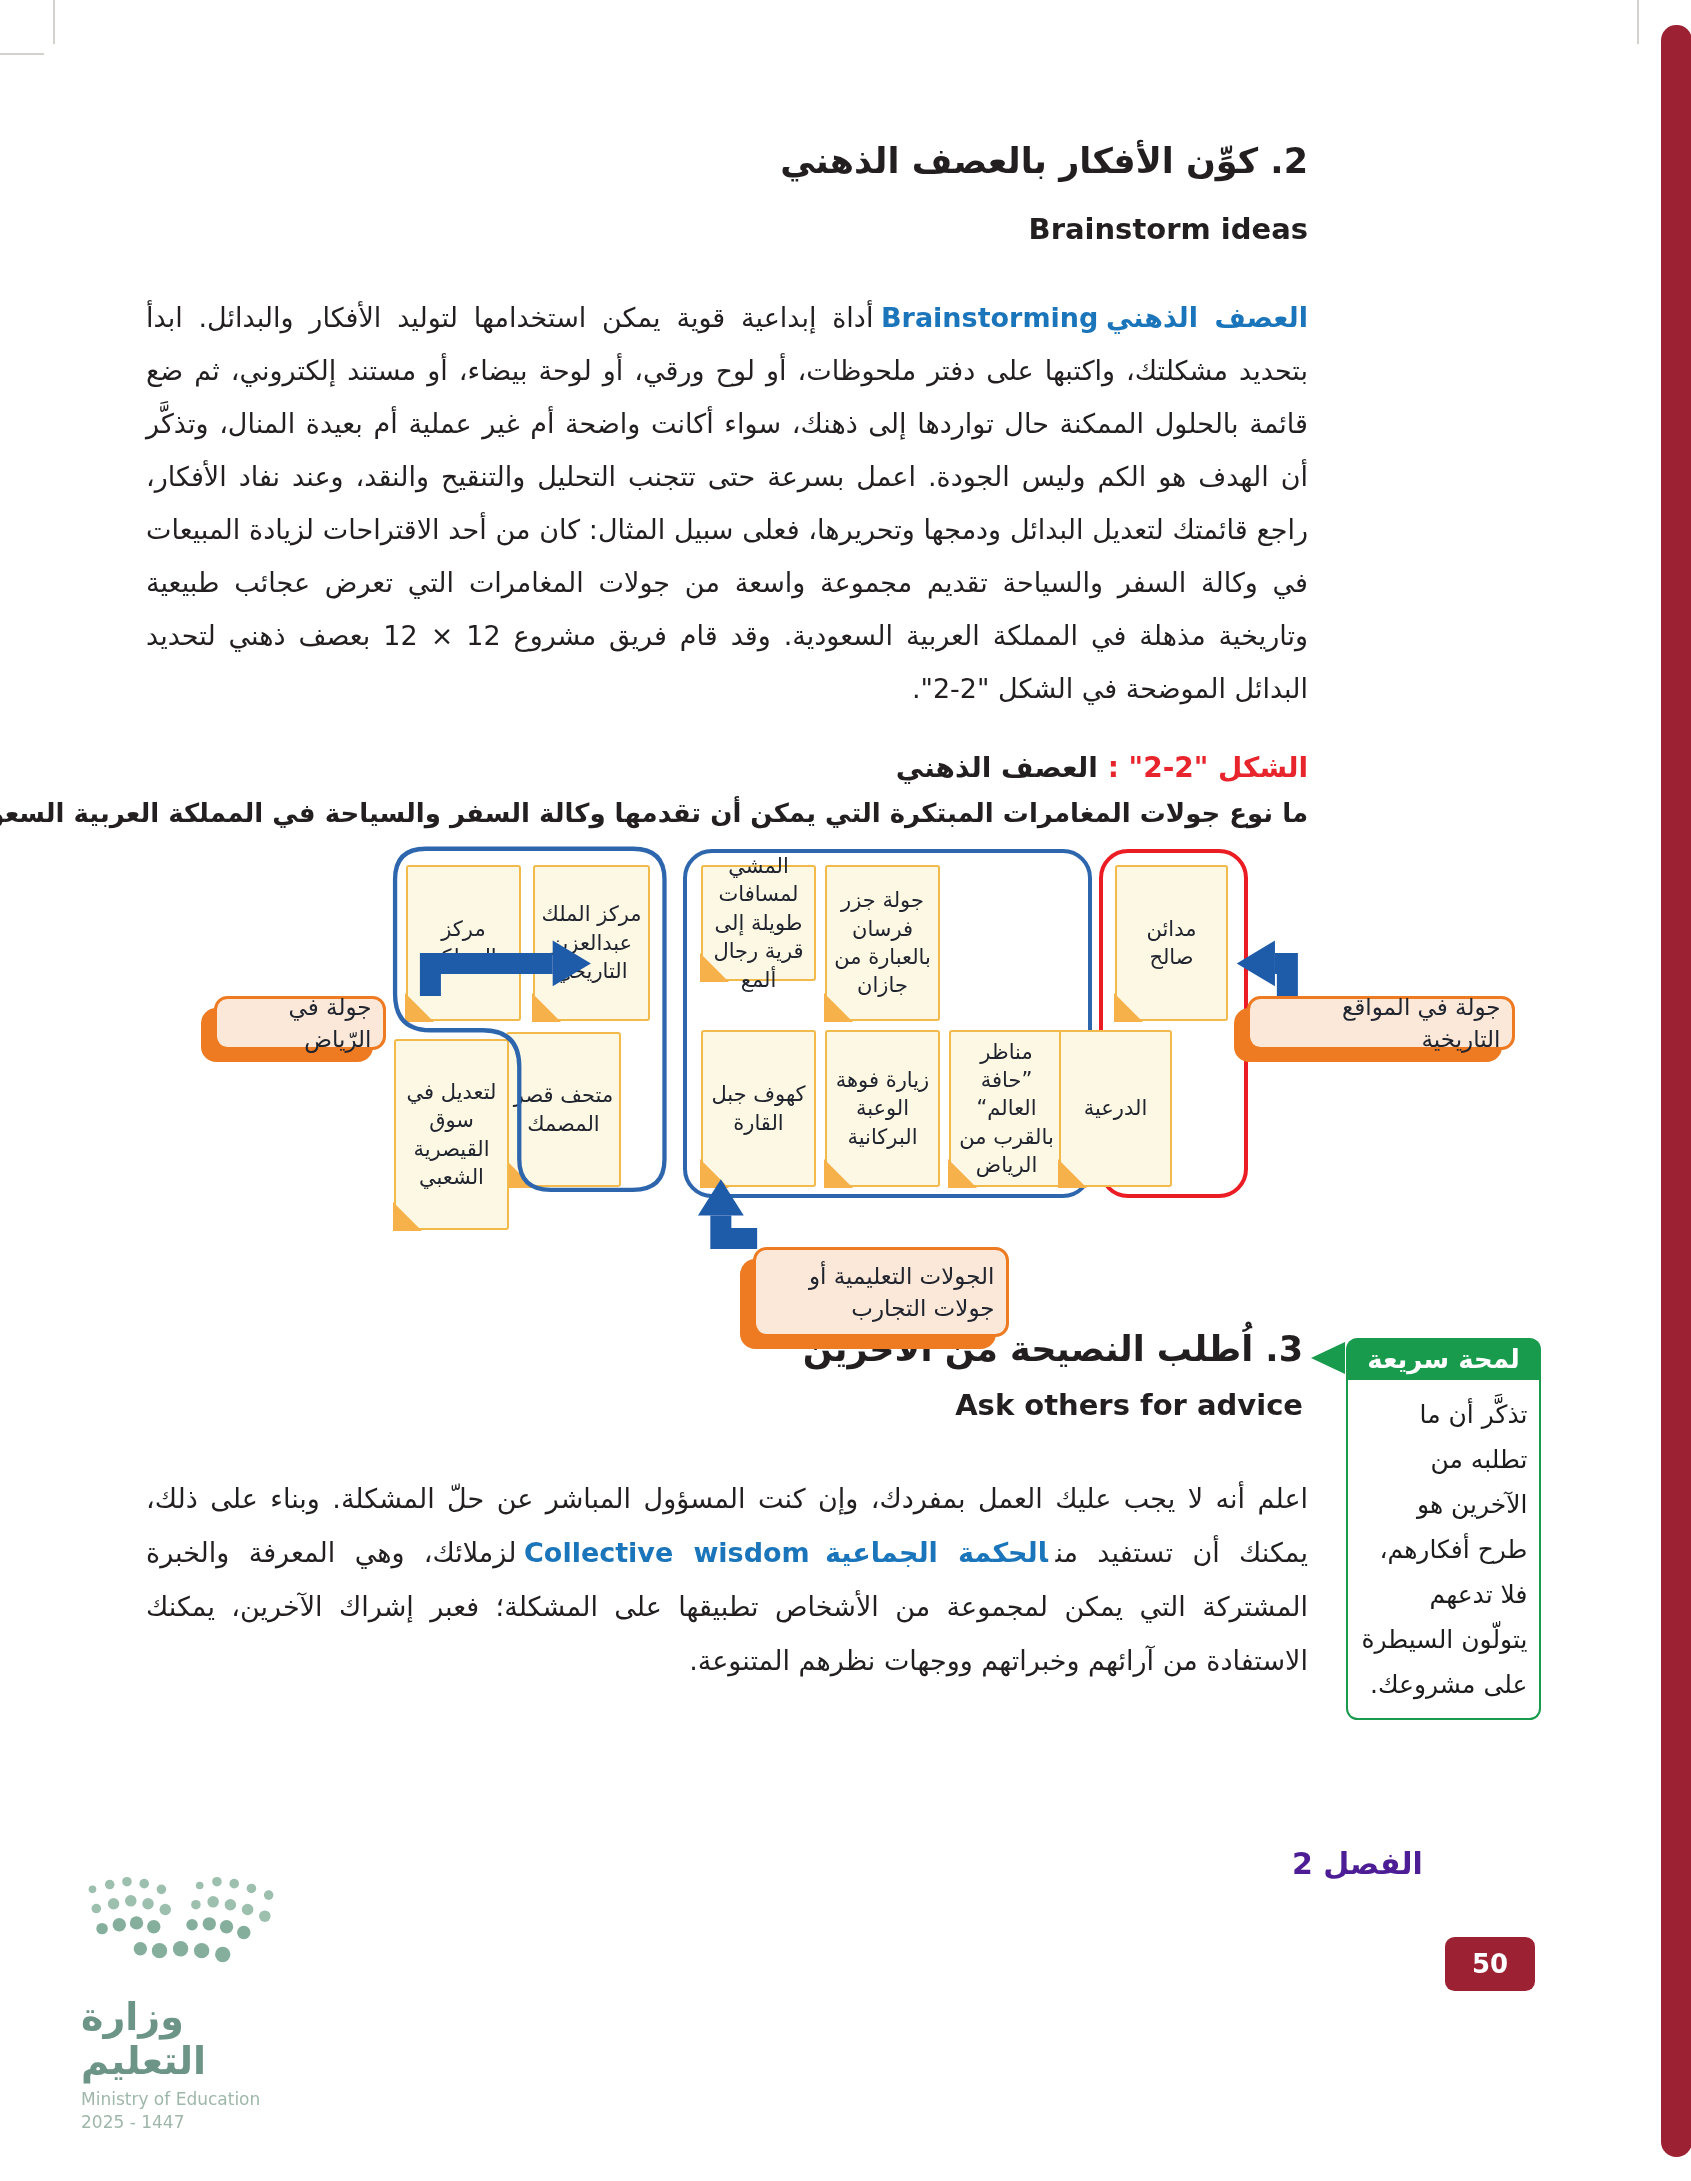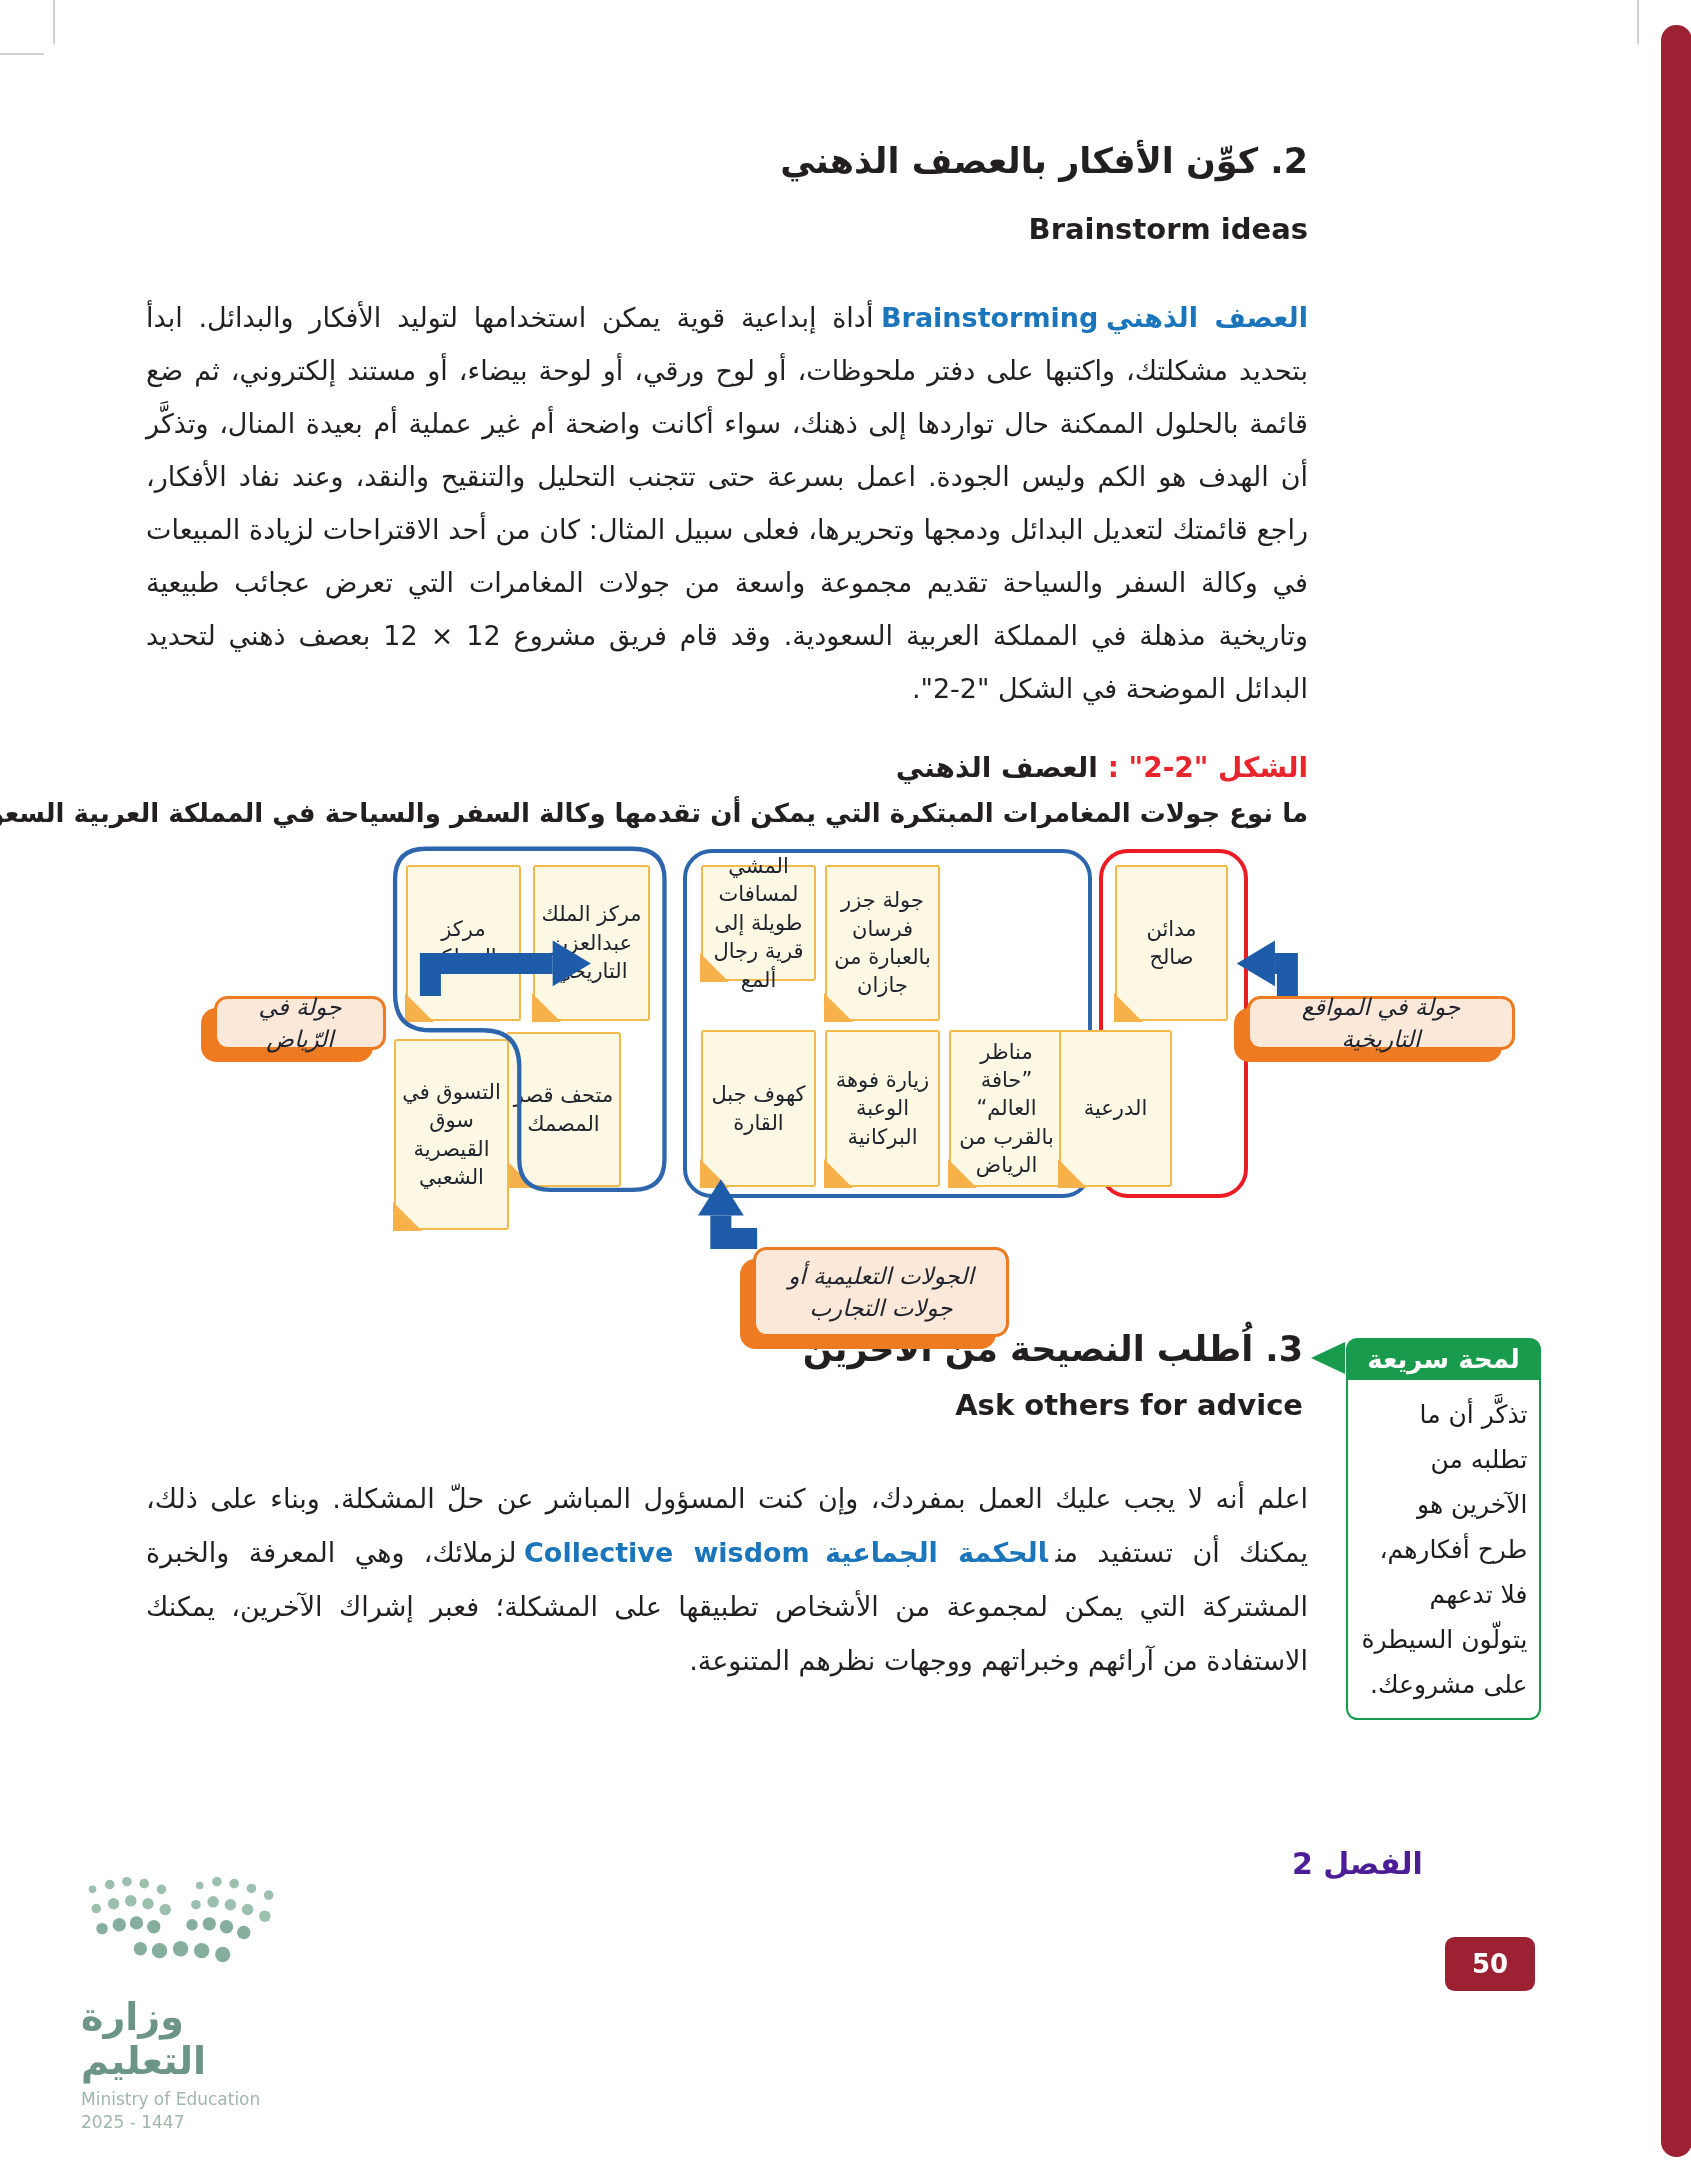--- a/index.html
+++ b/index.html
@@ -32,22 +32,22 @@
   }
   .note::after{
     content:"";position:absolute;left:-2.9px;bottom:-2.9px;width:0;height:0;
     border-bottom:29px solid #f6b14a;border-right:29px solid transparent;
   }
   .tag{position:absolute;z-index:4;}
   .tag::before{content:"";position:absolute;inset:11.5px 13.4px -11.5px -13.4px;background:#ee7b22;border-radius:15.3px;}
   .tag-box{
     position:relative;height:100%;box-sizing:border-box;direction:rtl;
     background:#fbe8d8;border:3.8px solid #ee7b22;border-radius:13.4px;
-    display:flex;align-items:center;justify-content:center;text-align:center;
-    font-size:23px;color:#20242e;padding:3.8px 11.5px;line-height:1.4;font-style:italic;
+    display:flex;align-items:center;justify-content:center;text-align:right;
+    font-size:23px;color:#20242e;padding:3.8px 11.5px;line-height:1.4;
   }
   .diagram-svg{position:absolute;left:0;top:822px;z-index:3;}
   
   .qg-pointer{position:absolute;left:1311px;top:1342px;width:0;height:0;z-index:2;
     border-top:16.3px solid transparent;border-bottom:16.3px solid transparent;border-right:34px solid #189b4c;}
   .qg{position:absolute;left:1346px;top:1338px;width:195px;z-index:3;}
   .qg-header{background:#189b4c;border-radius:11.5px 11.5px 0 0;height:42px;display:flex;align-items:center;justify-content:center;
     color:#ffffff;font-weight:bold;font-size:26px;direction:rtl;}
   .qg-body{border:2.9px solid #189b4c;border-top:none;border-radius:0 0 11.5px 11.5px;background:#ffffff;
     box-sizing:border-box;padding:11.5px 11.5px;direction:rtl;text-align:right;font-size:25px;line-height:45px;color:#1c1c1c;min-height:335px;}
@@ -79,21 +79,21 @@
   <div class="caption"><span class="red">الشكل "2-2" :</span> <span>العصف الذهني</span></div>
   <div class="question">ما نوع جولات المغامرات المبتكرة التي يمكن أن تقدمها وكالة السفر والسياحة في المملكة العربية السعودية؟</div>
 
   <div class="group-box" style="left:683px;top:849px;width:401px;height:341px;"></div>
 
   <div class="group-box red" style="left:1099px;top:849px;width:141px;height:341px;"></div>
 
   <div class="note" style="left:533px;top:865px;width:117px;height:156px;">مركز الملك عبدالعزيز التاريخي</div>
   <div class="note" style="left:406px;top:865px;width:115px;height:156px;">مركز المملكة</div>
   <div class="note" style="left:506px;top:1032px;width:115px;height:155px;">متحف قصر المصمك</div>
-  <div class="note" style="left:394px;top:1039px;width:115px;height:191px;">التسوق في سوق القيصرية الشعبي</div>
+  <div class="note" style="left:394px;top:1039px;width:115px;height:191px;">لتعديل في سوق القيصرية الشعبي</div>
 
   <div class="note" style="left:825px;top:865px;width:115px;height:156px;">جولة جزر فرسان بالعبارة من جازان</div>
   <div class="note" style="left:701px;top:865px;width:115px;height:116px;">المشي لمسافات طويلة إلى قرية رجال ألمع</div>
   <div class="note" style="left:949px;top:1030px;width:115px;height:157px;">مناظر ”حافة العالم“ بالقرب من الرياض</div>
   <div class="note" style="left:825px;top:1030px;width:115px;height:157px;">زيارة فوهة الوعبة البركانية</div>
   <div class="note" style="left:701px;top:1030px;width:115px;height:157px;">كهوف جبل القارة</div>
 
   <div class="note" style="left:1115px;top:865px;width:113px;height:156px;">مدائن صالح</div>
   <div class="note" style="left:1059px;top:1030px;width:113px;height:157px;">الدرعية</div>
 

